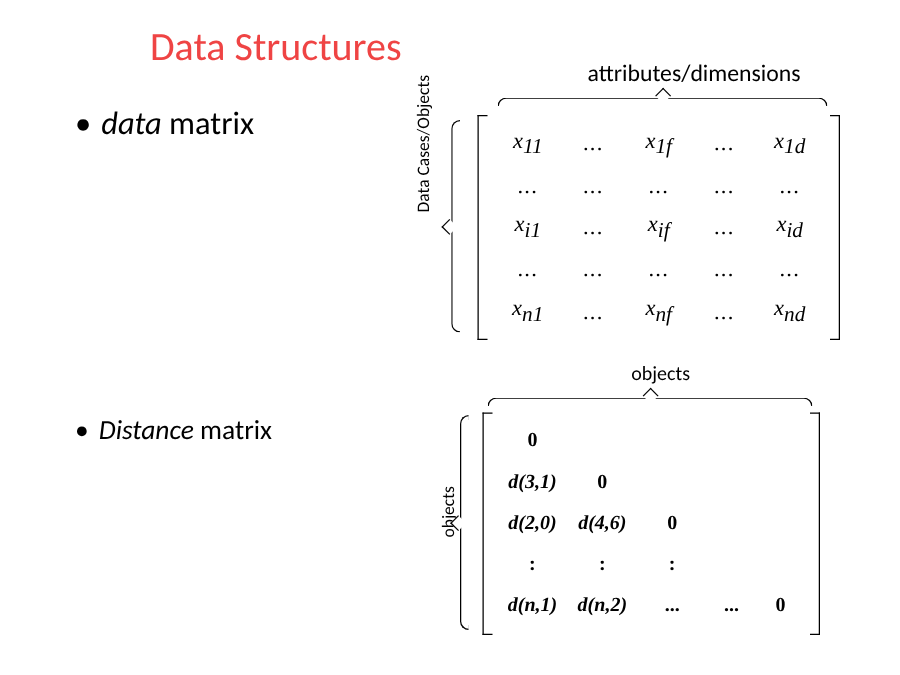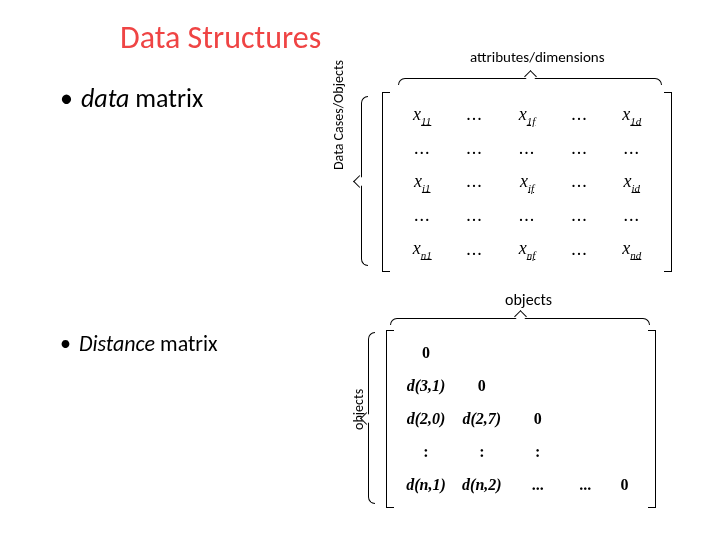--- a/index.html
+++ b/index.html
@@ -17,21 +17,21 @@
     left: 120px;
     top: 18px;
     font-size: 32px;
     font-weight: 400;
     color: #ef4444;
   }
   .top-label {
     position: absolute;
     left: 470px;
     top: 48px;
-    font-size: 15px;
+    font-size: 19px;
     color: #000;
     text-align: center;
   }
   .bullet1 {
     position: absolute;
     left: 60px;
     top: 82px;
     font-size: 26px;
   }
   .bullet1 .dot { color: #000; margin-right: 8px; }
@@ -203,21 +203,21 @@
   .mat1 .grid {
     position: absolute;
     left: 14px; right: 14px; top: 6px; bottom: 6px;
     display: grid;
     grid-template-columns: repeat(5, 1fr);
     grid-template-rows: repeat(5, 1fr);
     align-items: center;
     justify-items: center;
     font-size: 18px;
   }
-  .mat1 .cell .sub { font-size: 11px; vertical-align: sub; font-style: italic; text-decoration: underline; }
+  .mat1 .cell .sub { font-size: 17px; vertical-align: sub; font-style: italic; }
   .mat1 .cell .x { font-style: italic; }
   .mat1 .dots { letter-spacing: 1px; }
   
   .mat2 {
     position: absolute;
     left: 386px;
     top: 330px;
     width: 270px;
     height: 178px;
     font-family: 'Times New Roman', serif;
@@ -312,21 +312,21 @@
       <div class="cell"></div>
       <div class="cell"></div>
       <div class="cell"></div>
       <div class="cell"></div>
       <div class="cell">d(3,1)</div>
       <div class="cell zero">0</div>
       <div class="cell"></div>
       <div class="cell"></div>
       <div class="cell"></div>
       <div class="cell">d(2,0)</div>
-      <div class="cell">d(2,7)</div>
+      <div class="cell">d(4,6)</div>
       <div class="cell zero">0</div>
       <div class="cell"></div>
       <div class="cell"></div>
       <div class="cell dots2">:</div>
       <div class="cell dots2">:</div>
       <div class="cell dots2">:</div>
       <div class="cell"></div>
       <div class="cell"></div>
       <div class="cell">d(n,1)</div>
       <div class="cell">d(n,2)</div>

